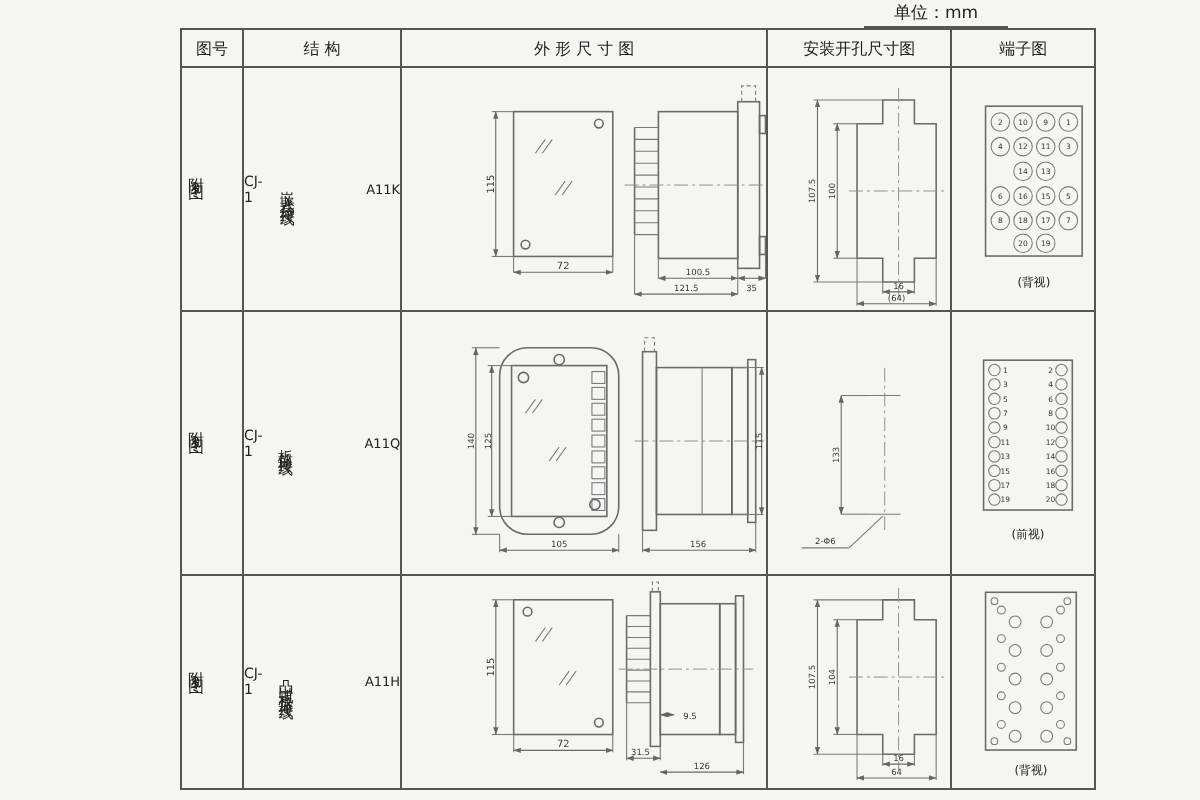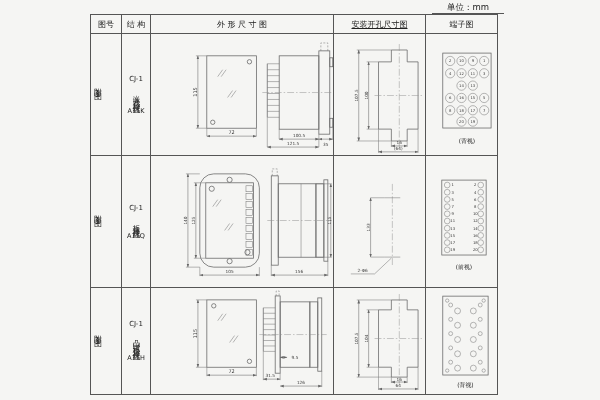--- a/index.html
+++ b/index.html
@@ -3,28 +3,28 @@
 <meta charset="utf-8">
 <style>
   html,body{margin:0;padding:0;}
   body{width:600px;height:400px;background:#f5f5f3;font-family:"DejaVu Sans",sans-serif;color:#333;position:relative;overflow:hidden;}
   #stage{position:absolute;inset:0;}
   .unit{position:absolute;left:432px;top:1px;width:72px;height:12px;border-bottom:1px solid #555;
         font-size:8.5px;text-align:center;line-height:12px;color:#222;}
   table.doc{position:absolute;left:90px;top:14px;border-collapse:collapse;table-layout:fixed;}
   table.doc td,table.doc th{border:1px solid #555;padding:0;vertical-align:middle;overflow:hidden;font-weight:normal;}
   th.h{font-size:8px;color:#222;height:18px;}
-  .c-fig{width:30px;} .c-struct{width:28px;} .c-outline{width:182px;} .c-mount{width:91px;text-decoration:underline;} .c-term{width:71px;}
+  .c-fig{width:30px;} .c-struct{width:28px;} .c-outline{width:182px;} .c-mount{width:91px;} .c-term{width:71px;}
   .r1{height:122px;} .r2{height:132px;} .r3{height:107px;}
   .vtext{writing-mode:vertical-rl;text-orientation:upright;display:inline-block;}
   .figno{font-size:8px;letter-spacing:4px;color:#222;}
-  .structcell{display:flex;flex-direction:column;align-items:center;justify-content:center;gap:6px;height:100%;}
+  .structcell{display:flex;flex-direction:row;align-items:center;justify-content:center;gap:6px;height:100%;}
   .model{font-size:7px;color:#222;}
   .desc{font-size:7.5px;letter-spacing:2px;color:#222;}
-  .code{font-size:6.5px;color:#222;}
+  .code{font-size:6.5px;color:#222;margin-left:29px;}
   svg{overflow:visible;display:block;margin:0 auto;}
   .ln{stroke:#6a6a6a;stroke-width:0.8;fill:none;}
   .thin{stroke:#7a7a7a;stroke-width:0.55;fill:none;}
   .cl{stroke:#909090;stroke-width:0.5;fill:none;stroke-dasharray:7 2 1.5 2;}
   .dim{stroke:#6a6a6a;stroke-width:0.55;marker-start:url(#arr);marker-end:url(#arr);}
   .dt{fill:#3a3a3a;font-size:5px;text-anchor:middle;font-family:"DejaVu Sans",sans-serif;}
   .dts{font-size:4.3px;}
   .tn{fill:#333;font-size:3.8px;text-anchor:middle;font-family:"DejaVu Sans",sans-serif;}
   .cap{fill:#222;font-size:6px;text-anchor:middle;font-family:"DejaVu Sans",sans-serif;}
 </style>

